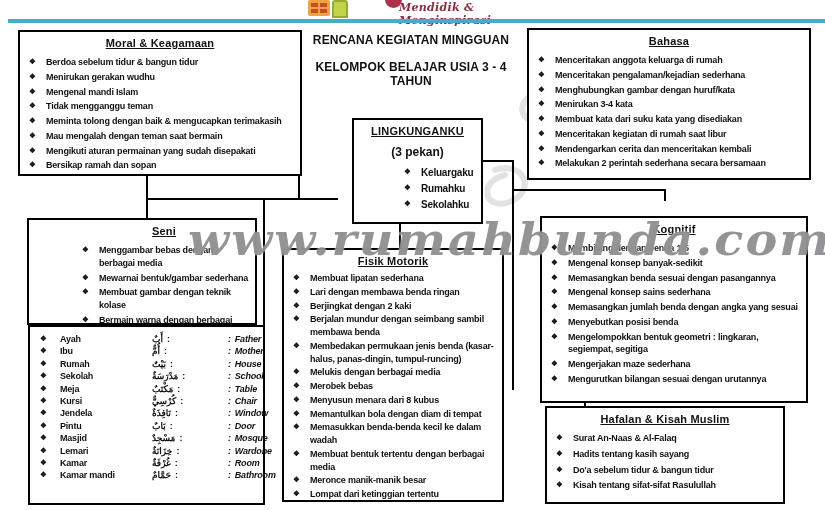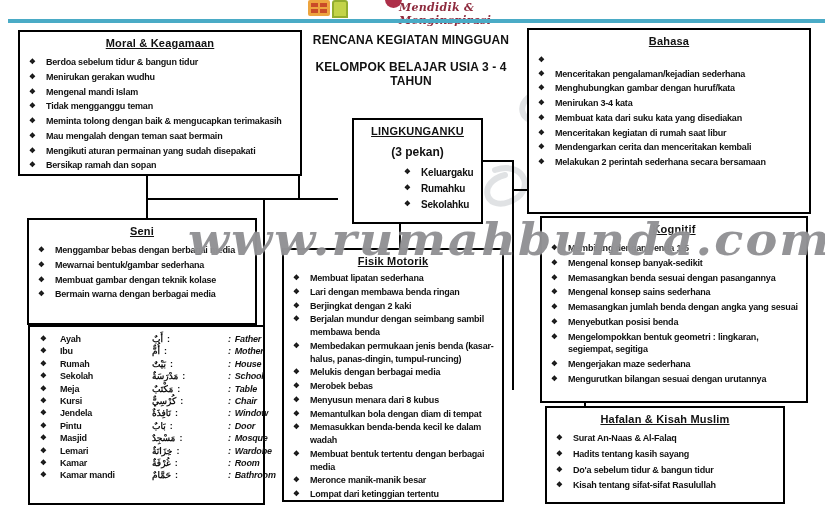--- a/index.html
+++ b/index.html
@@ -129,26 +129,27 @@
           <span class="blt">❖</span>
           <span class="txt">Mengikuti aturan permainan yang sudah disepakati</span>
         </li>
         <li>
           <span class="blt">❖</span>
           <span class="txt">Bersikap ramah dan sopan</span>
         </li>
       </ul>
   </div>
 
-  <div class="box" style="left:527px; top:28px; width:284px; height:186px;">
+  <div class="box" style="left:527px; top:28px; width:284px; height:152px;">
     <div class="box-title">Bahasa</div>
     <ul class="items">
 
     <li>
           <span class="blt">❖</span>
+          <span class="txt">Menceritakan anggota keluarga di rumah</span>
         </li>
         <li>
           <span class="blt">❖</span>
           <span class="txt">Menceritakan pengalaman/kejadian sederhana</span>
         </li>
         <li>
           <span class="blt">❖</span>
           <span class="txt">Menghubungkan gambar dengan huruf/kata</span>
         </li>
         <li>
@@ -187,21 +188,21 @@
           <span class="blt">❖</span>
           <span class="txt">Rumahku</span>
         </li>
         <li>
           <span class="blt">❖</span>
           <span class="txt">Sekolahku</span>
         </li>
       </ul>
   </div>
 
-  <div class="box" style="left:27px; top:218px; width:230px; height:107px;">
+  <div class="box" style="left:27px; top:218px; width:230px; height:107px;padding-left:44px;">
     <div class="box-title">Seni</div>
     <ul class="items">
 
     <li>
           <span class="blt">❖</span>
           <span class="txt">Menggambar bebas dengan berbagai media</span>
         </li>
         <li>
           <span class="blt">❖</span>
           <span class="txt">Mewarnai bentuk/gambar sederhana</span>

